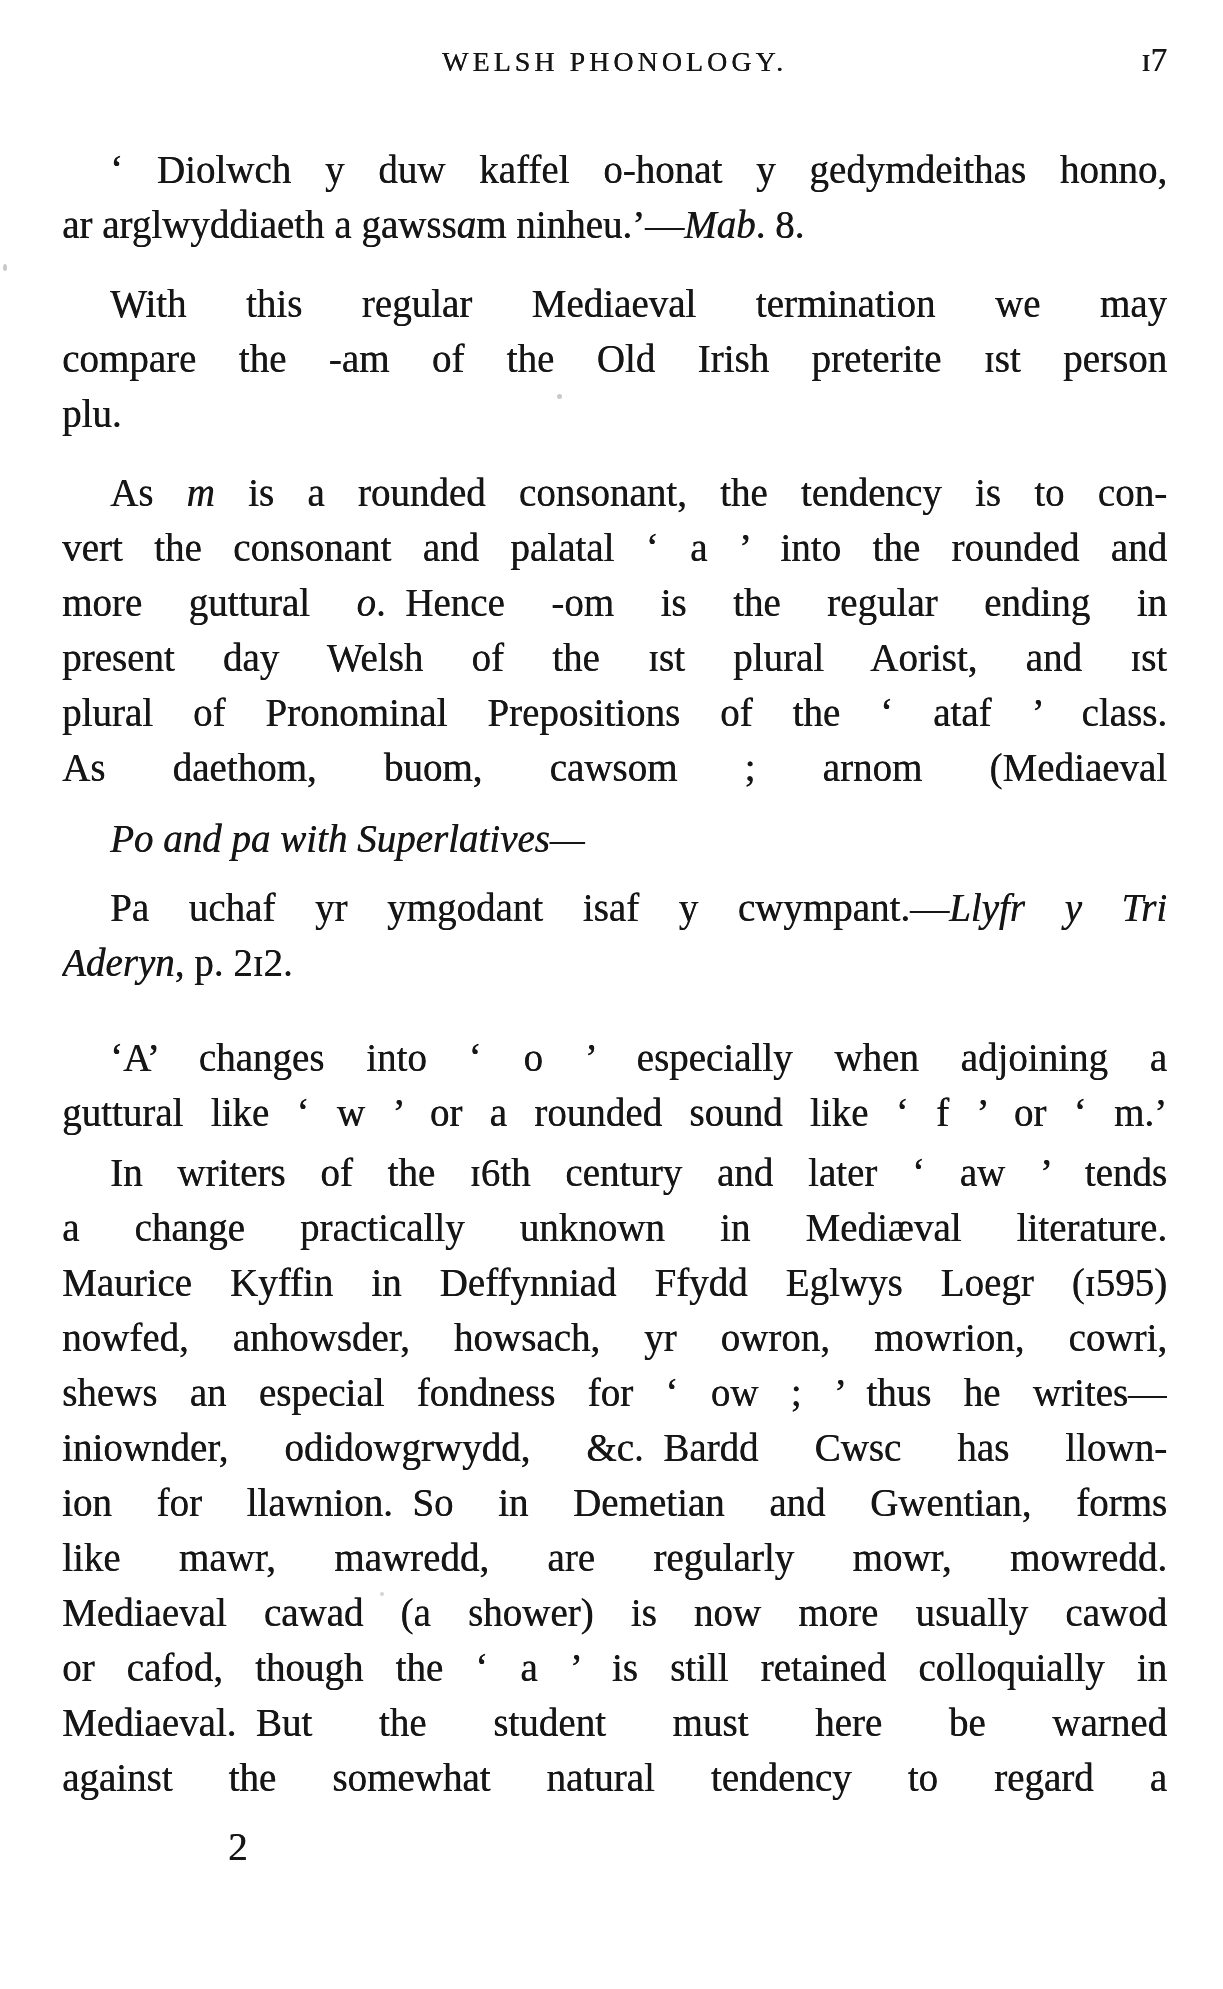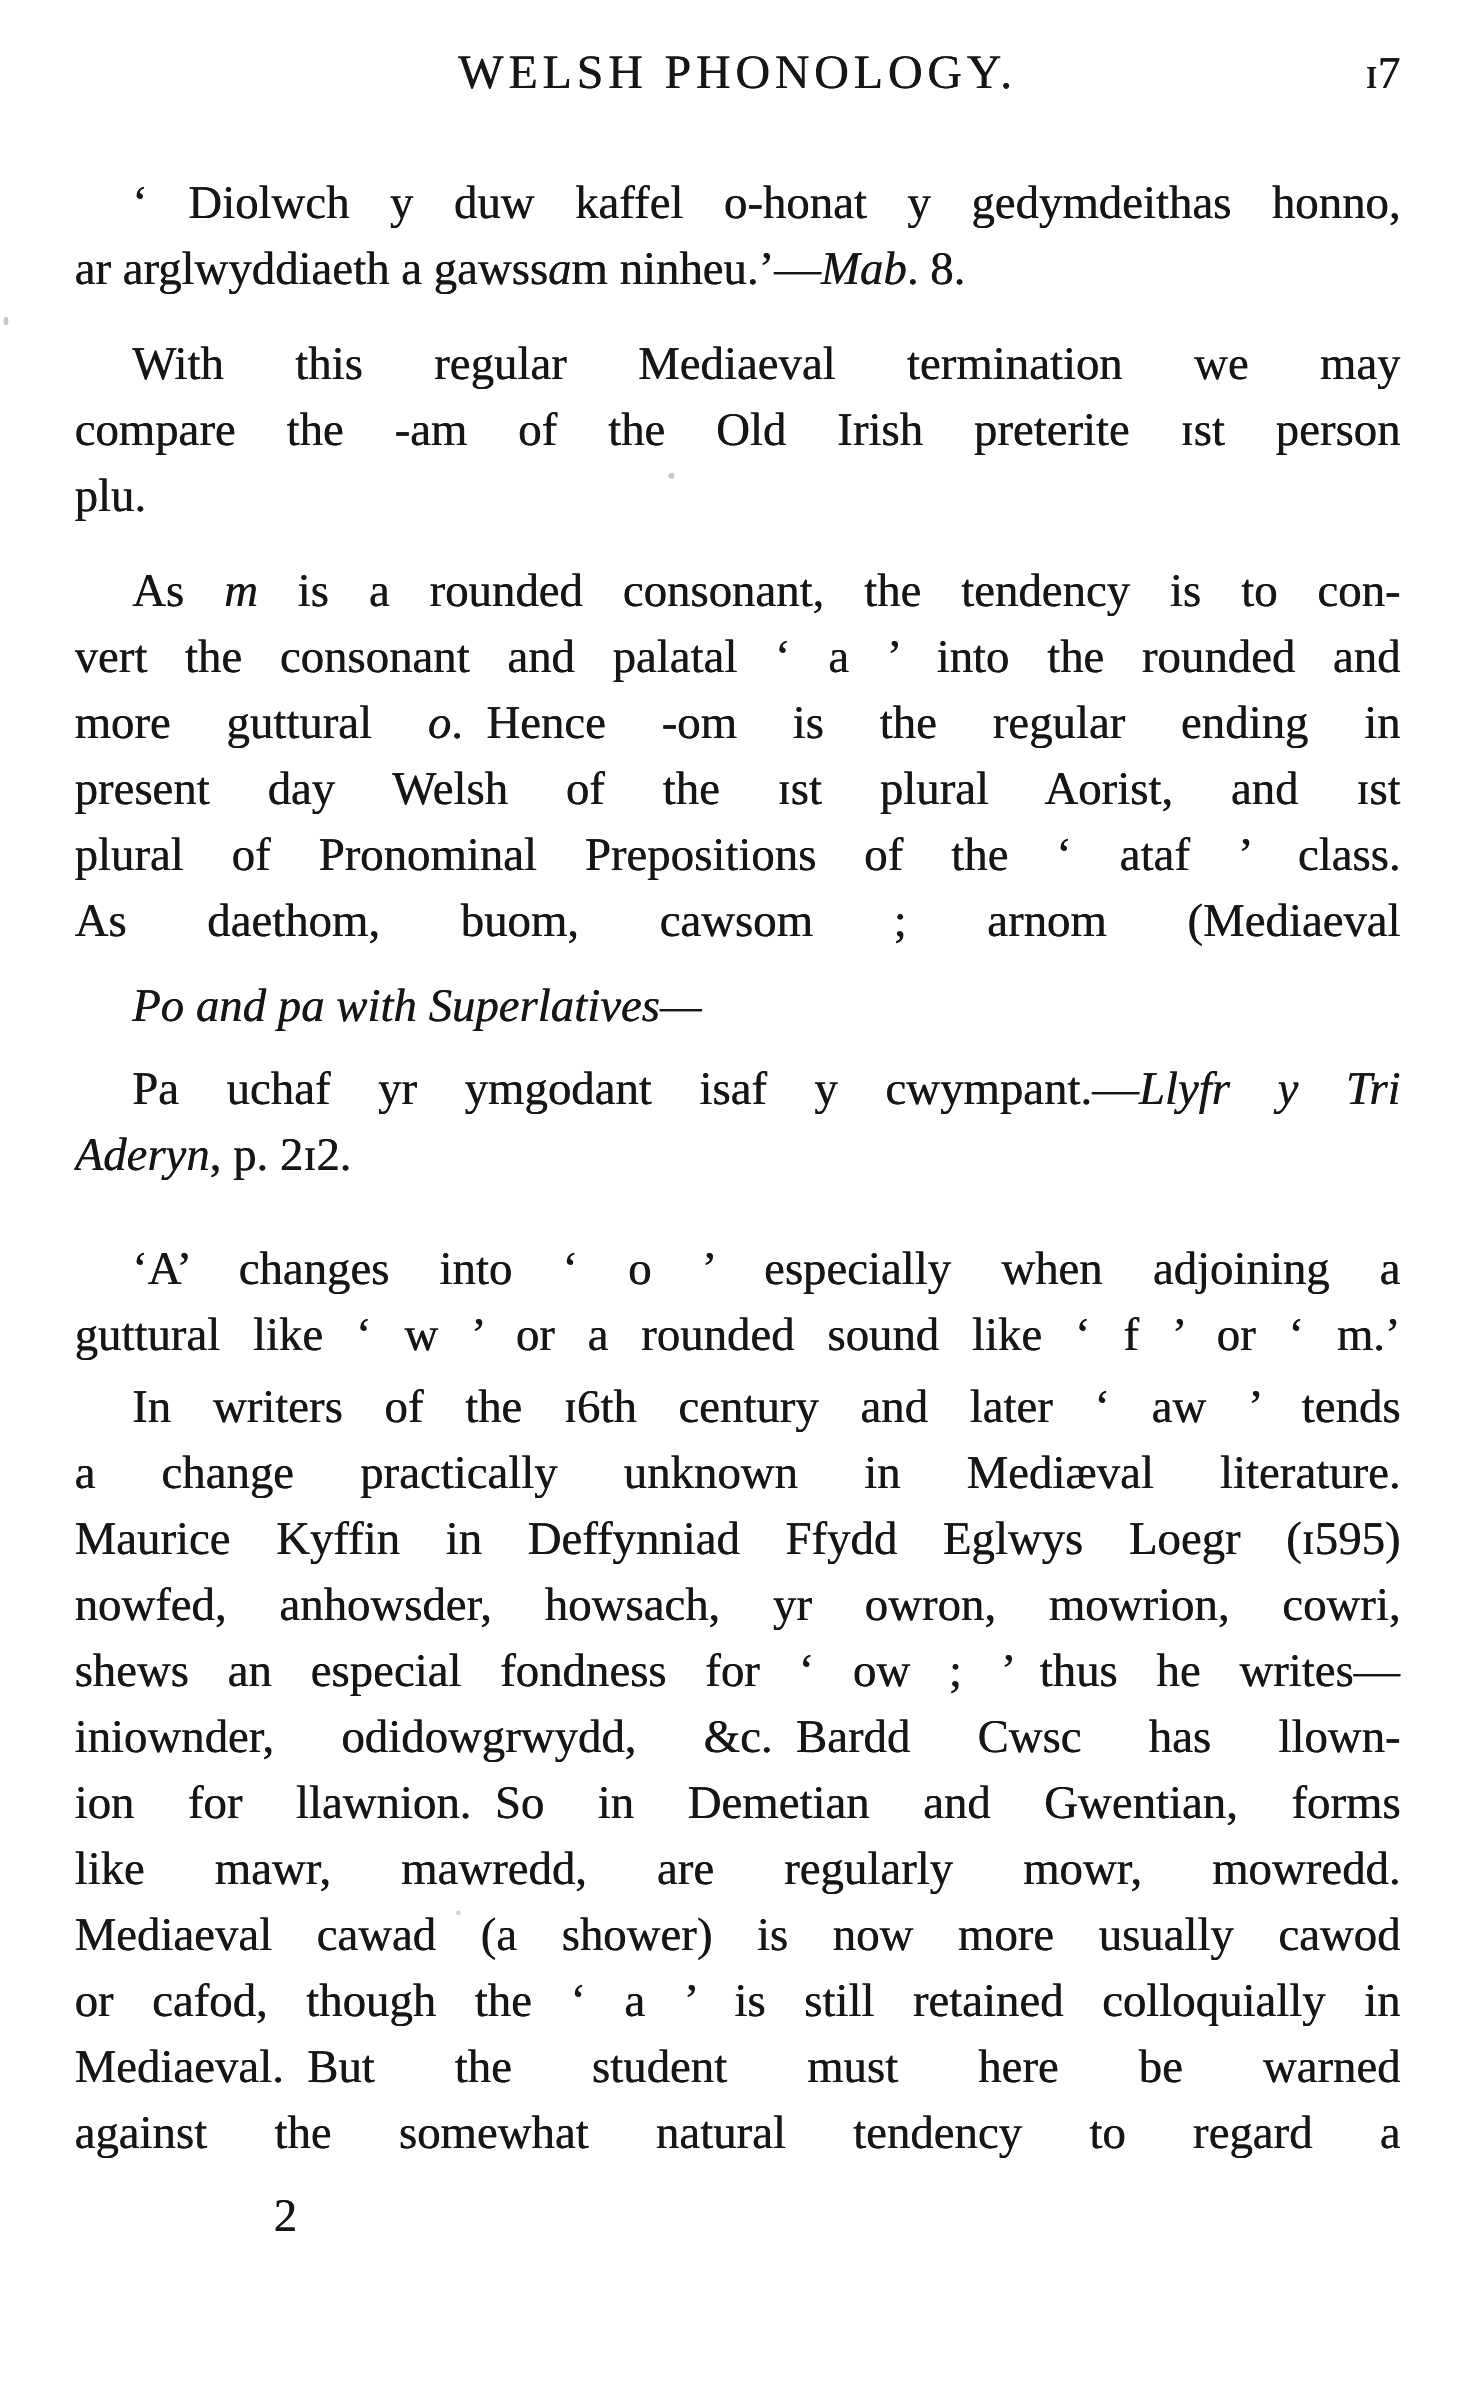--- a/index.html
+++ b/index.html
@@ -16,29 +16,29 @@
   
   .header {
     display: grid;
     grid-template-columns: 1fr auto 1fr;
     align-items: baseline;
     line-height: 48px;
     height: 48px;
   }
   .header .title {
     grid-column: 2;
-    font-size: 40px;
+    font-size: 28px;
     letter-spacing: 4px;
     white-space: nowrap;
     text-shadow: 0.4px 0 0 currentColor;
   }
   .header .pagenum {
     grid-column: 3;
     justify-self: end;
-    font-size: 38px;
+    font-size: 33px;
     text-shadow: 0.4px 0 0 currentColor;
   }
 
   
   #body-text { margin-top: 58px; }
   .para { margin-top: 24px; }
   #body-text .para:nth-child(1) { margin-top: 0; }
   #body-text .para:nth-child(4) { margin-top: 16px; font-style: italic; }
   #body-text .para:nth-child(5) { margin-top: 14px; }
   #body-text .para:nth-child(6) { margin-top: 40px; }

